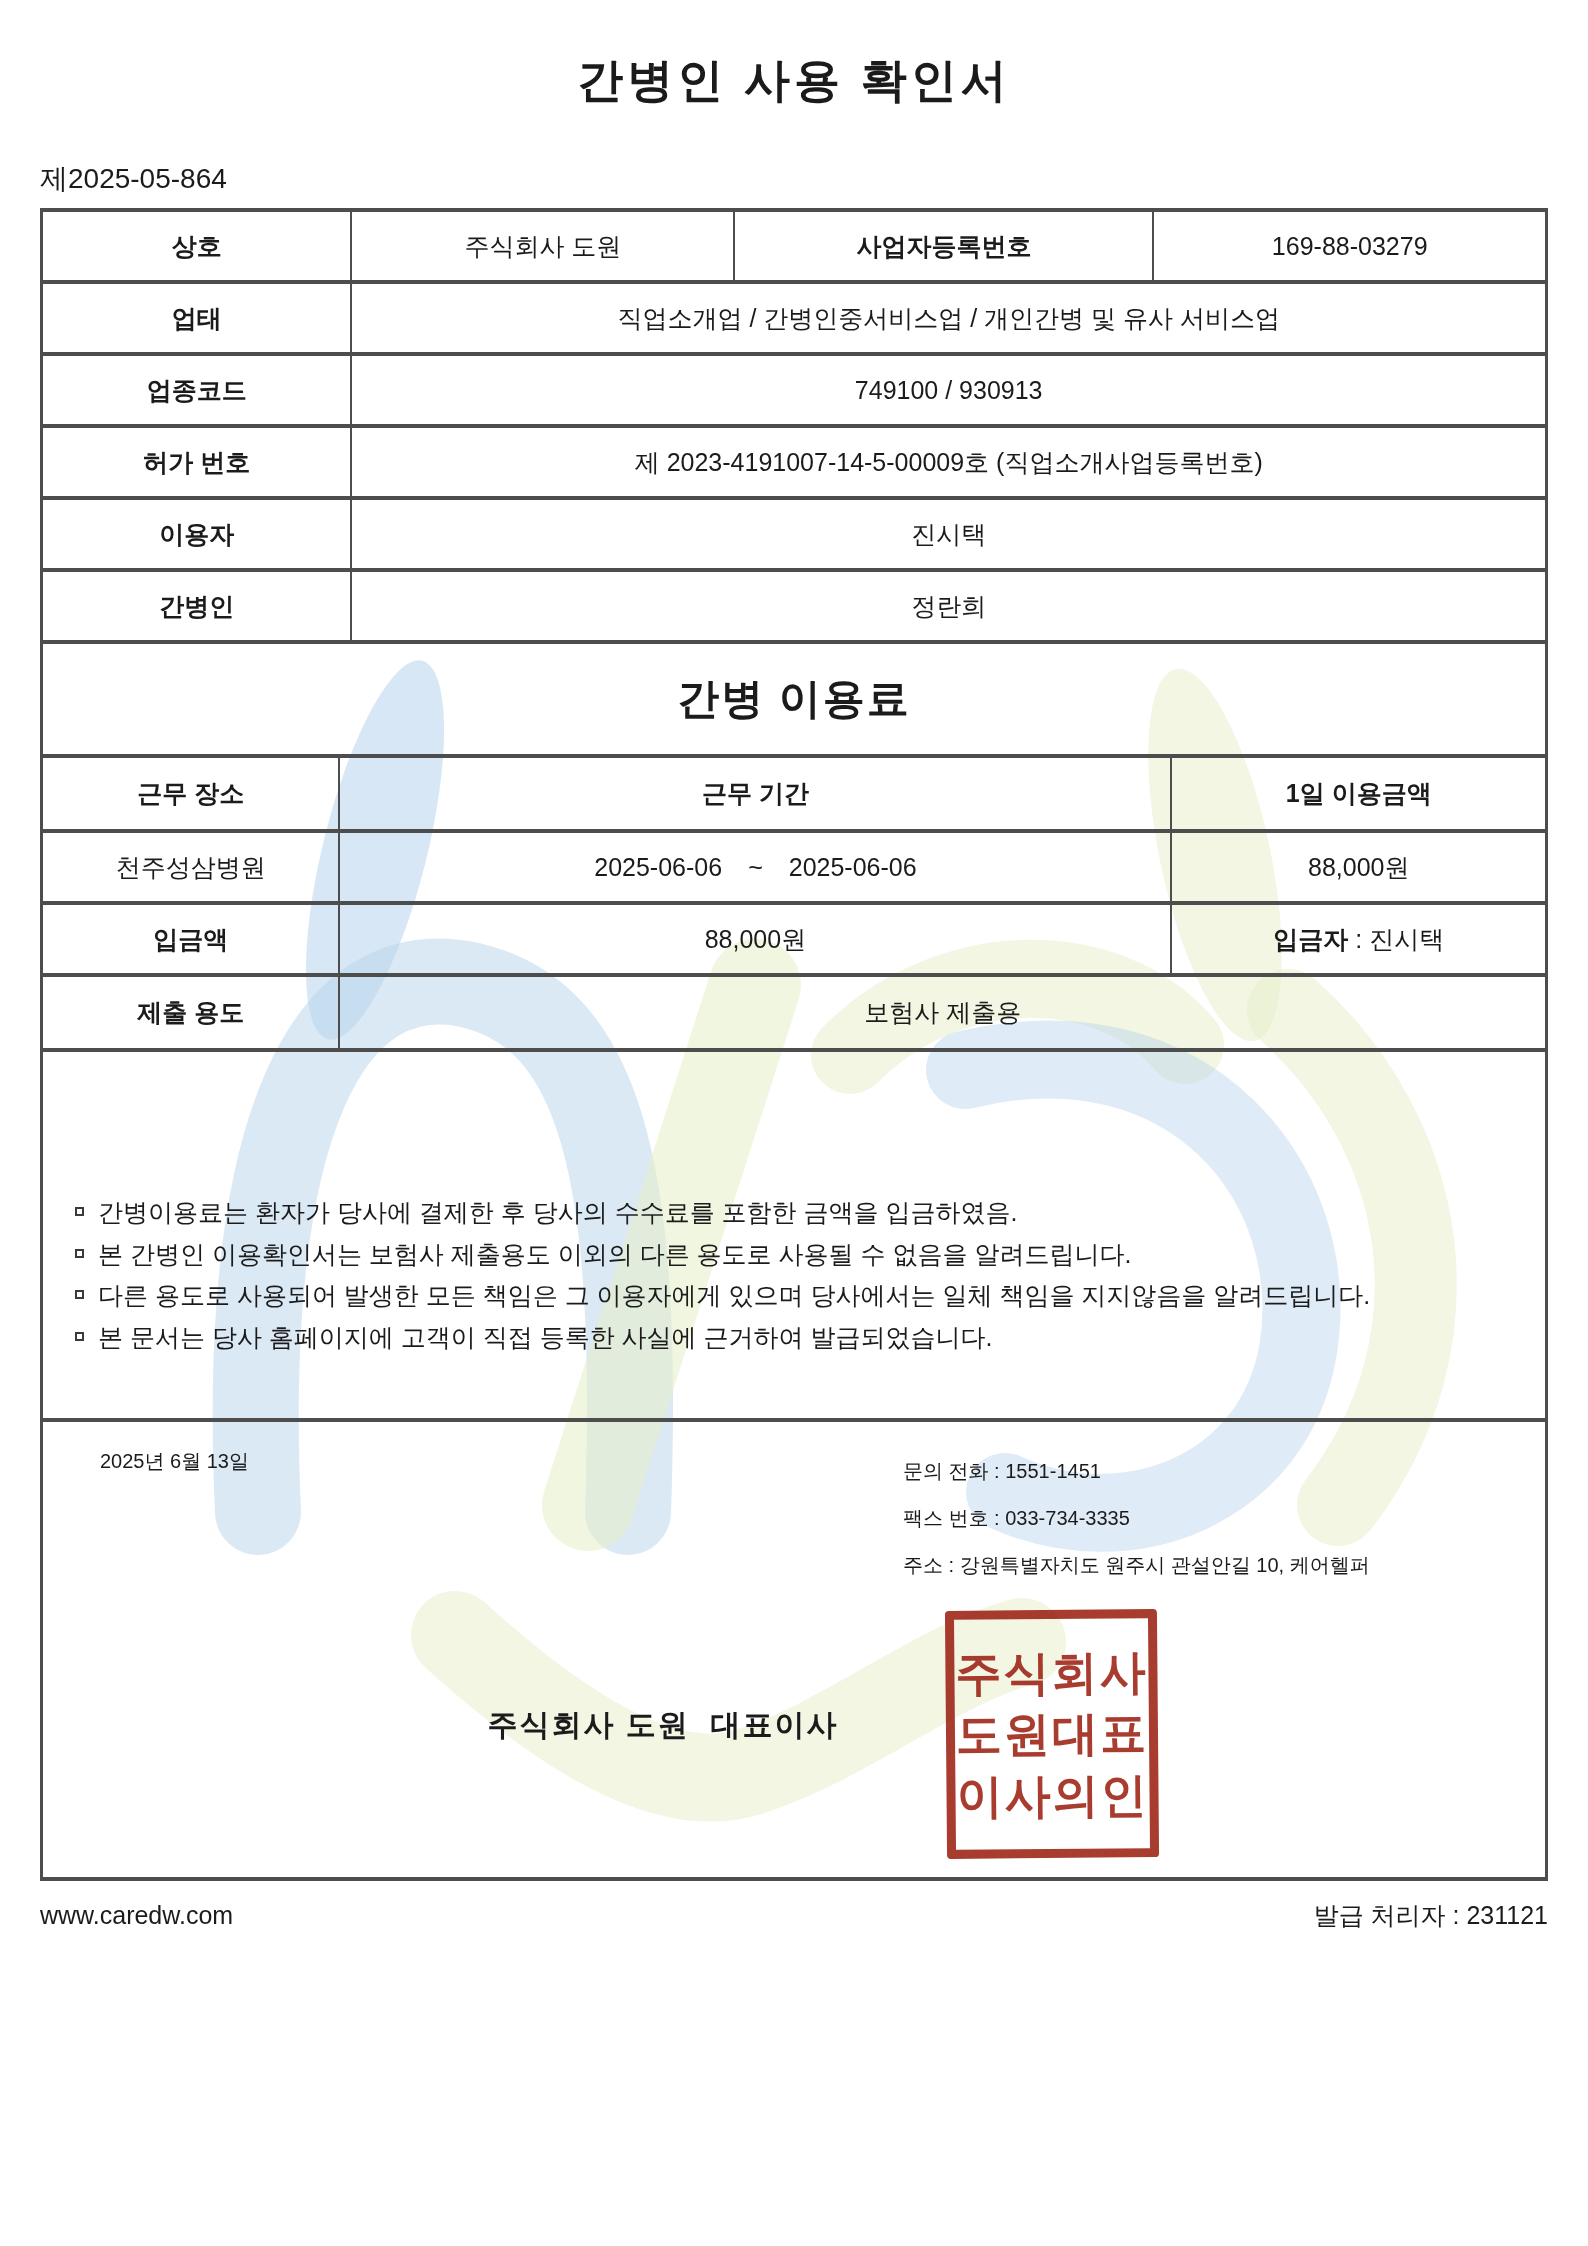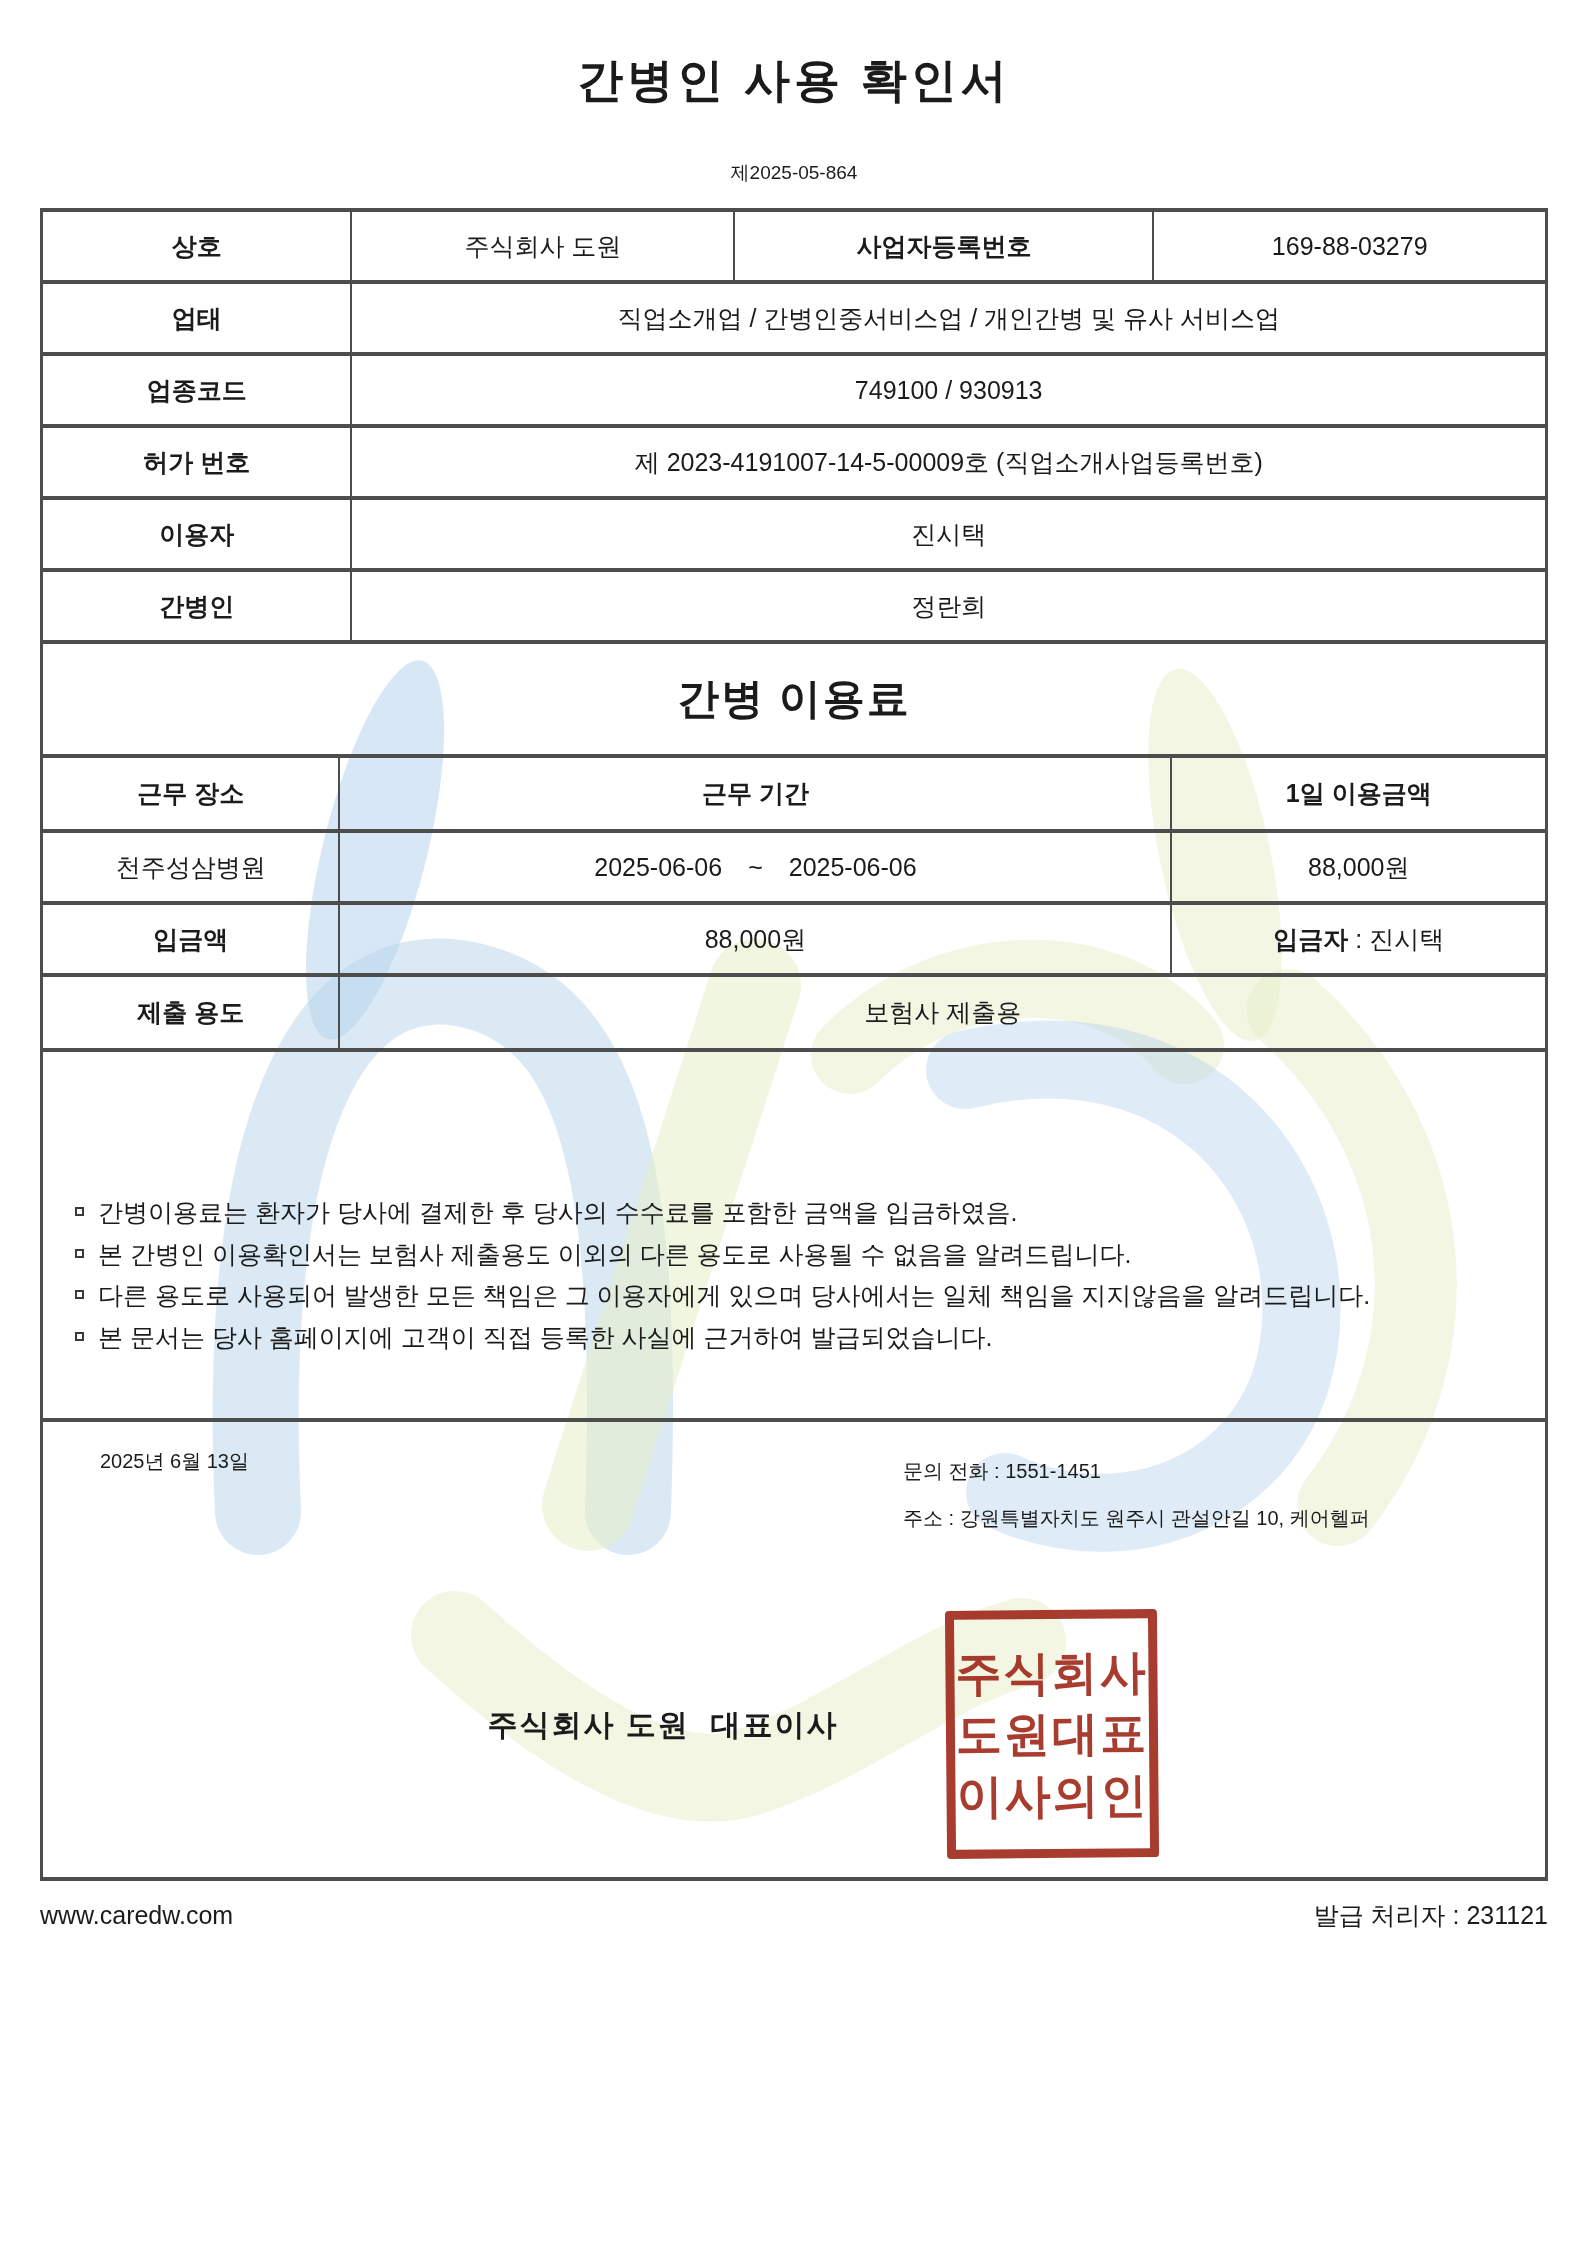--- a/index.html
+++ b/index.html
@@ -19,22 +19,22 @@
   }
   .page{position:relative;width:1588px;height:2246px;background:#fff;}
   .watermark{position:absolute;left:0;top:0;width:1588px;height:2246px;z-index:0;pointer-events:none;}
   .content{position:relative;z-index:1;padding:0 40px;}
 
   .doc-title{
     margin-top:50px;text-align:center;
     font-size:46px;font-weight:800;letter-spacing:4px;
   }
   .doc-number{
-    margin-top:48px;margin-bottom:22px;
-    text-align:center;font-size:19px;
+    margin-top:48px;margin-bottom:10px;
+    text-align:left;font-size:28px;
   }
 
   .doc-table{border:3px solid var(--border);border-top-width:4px;border-bottom-width:4px;width:100%;}
   .t-row{display:flex;border-bottom:4px solid var(--border);align-items:stretch;}
   .t-row:last-child{border-bottom:none;}
   .cell{
     border-right:2px solid var(--border);
     display:flex;align-items:center;justify-content:center;
     font-size:25px;text-align:center;padding:4px 16px;
   }
@@ -199,20 +199,21 @@
                 <span>본 문서는 당사 홈페이지에 고객이 직접 등록한 사실에 근거하여 발급되었습니다.</span>
               </li>
           </ul>
         </div>
       </div>
 
       <div class="t-row bottom-row">
         <div class="issue-date">2025년 6월 13일</div>
         <div class="contact">
           <div>문의 전화 : 1551-1451</div>
+          <div>팩스 번호 : 033-734-3335</div>
           <div>주소 : 강원특별자치도 원주시 관설안길 10, 케어헬퍼</div>
         </div>
         <div class="signature">주식회사 도원  대표이사</div>
         <div class="stamp">
           <div>주식회사</div>
           <div>도원대표</div>
           <div>이사의인</div>
         </div>
       </div>
 

